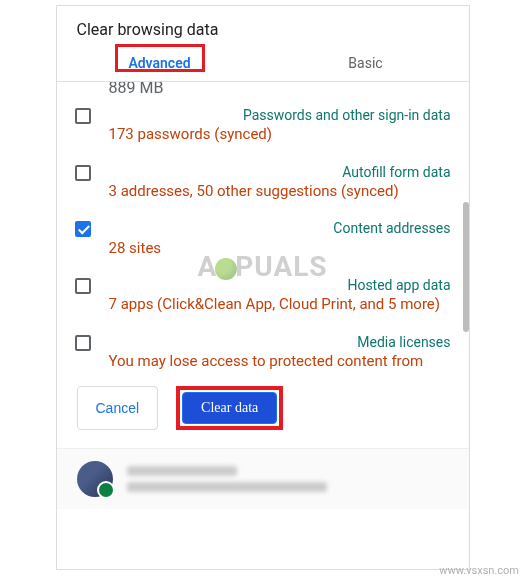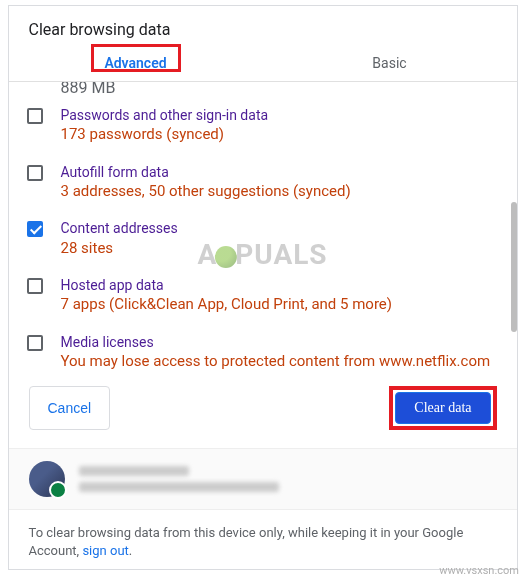--- a/index.html
+++ b/index.html
@@ -6,21 +6,21 @@
     body {
       font-family: "Segoe UI", Roboto, Arial, sans-serif;
       background: #fff;
       width: 525px;
       height: 577px;
       position: relative;
       color: #202124;
     }
     .dialog {
       border: 1px solid #dadce0;
-      width: 510px;
+      width: 414px;
       margin: 5px auto 16px;
       background: #fff;
       position: relative;
       height: 565px;
     }
     .title {
       padding: 14px 20px 8px 20px;
       font-size: 16px;
       color: #202124;
     }
@@ -91,40 +91,40 @@
       position: absolute;
       left: 4px;
       top: 0px;
       width: 4px;
       height: 9px;
       border: solid #fff;
       border-width: 0 2px 2px 0;
       transform: rotate(45deg);
     }
     .item-text { flex: 1; }
-    .item-title { font-size: 14px; color: #4c1d95; line-height: 1.3; }
+    .item-title { font-size: 14px; color: #0f766e; line-height: 1.3; text-align: right; }
     .item-sub { font-size: 15px; color: #c2410c; line-height: 1.3; margin-top: 1px; }
     .scrollbar-track {
       position: absolute;
       right: 0; top: 0;
       width: 6px; height: 100%;
     }
     .scrollbar-thumb {
       position: absolute;
       right: 0;
       top: 120px;
       width: 6px;
       height: 130px;
       background: #bdbdbd;
       border-radius: 3px;
     }
     .actions {
       display: flex;
-      justify-content: space-between;
-      gap: 26px;
+      justify-content: flex-start;
+      gap: 18px;
       padding: 14px 20px 18px;
     }
     .btn {
       font-size: 14px;
       padding: 7px 18px;
       border-radius: 4px;
       cursor: pointer;
       border: 1px solid #dadce0;
       background: #fff;
       color: #1a73e8;
@@ -179,21 +179,21 @@
     .watermark-url {
       position: absolute;
       right: 6px;
       bottom: 0;
       font-size: 11px;
       color: #b0b0b0;
       margin-left: 31px;
     }
     .watermark-logo {
       position: absolute;
-      top: 232px;
+      top: 244px;
       left: 50%;
       transform: translateX(-50%);
       font-size: 28px;
       font-weight: 700;
       color: rgba(120,120,120,0.35);
       letter-spacing: 1px;
       pointer-events: none;
       white-space: nowrap;
     }
     .watermark-logo .dot {
@@ -279,23 +279,20 @@
   </div>
 
   <div class="profile-section">
     <div class="avatar"></div>
     <div>
       <div class="blurred-line a"></div>
       <div class="blurred-line b"></div>
     </div>
   </div>
 
-  <div class="footer-note">
-    <span>To clear browsing data from this device only, while keeping it in your Google Account, </span><a>sign out</a><span>.</span>
-  </div>
 
   <div class="watermark-logo">
     <span>A</span><span class="dot"></span><span>PUALS</span>
   </div>
 
 </div>
 
 <div class="watermark-url">www.vsxsn.com</div>
 
 </body></html>

